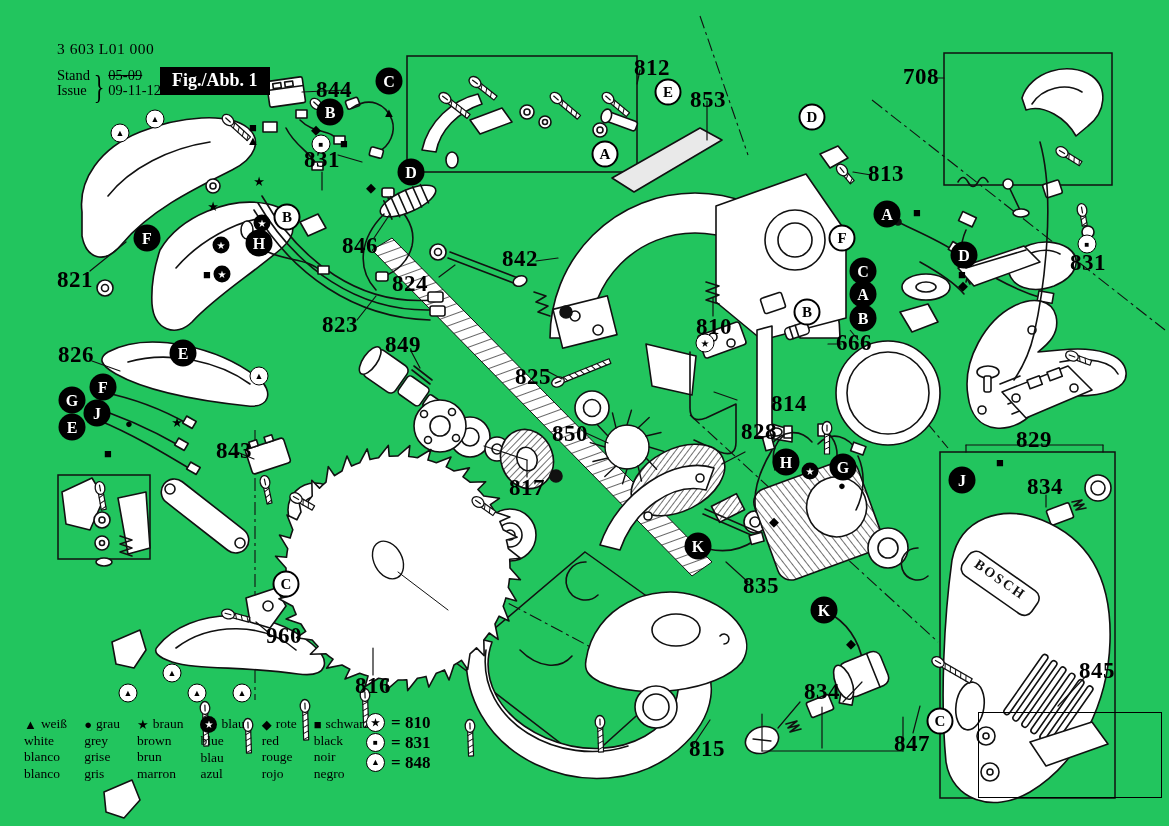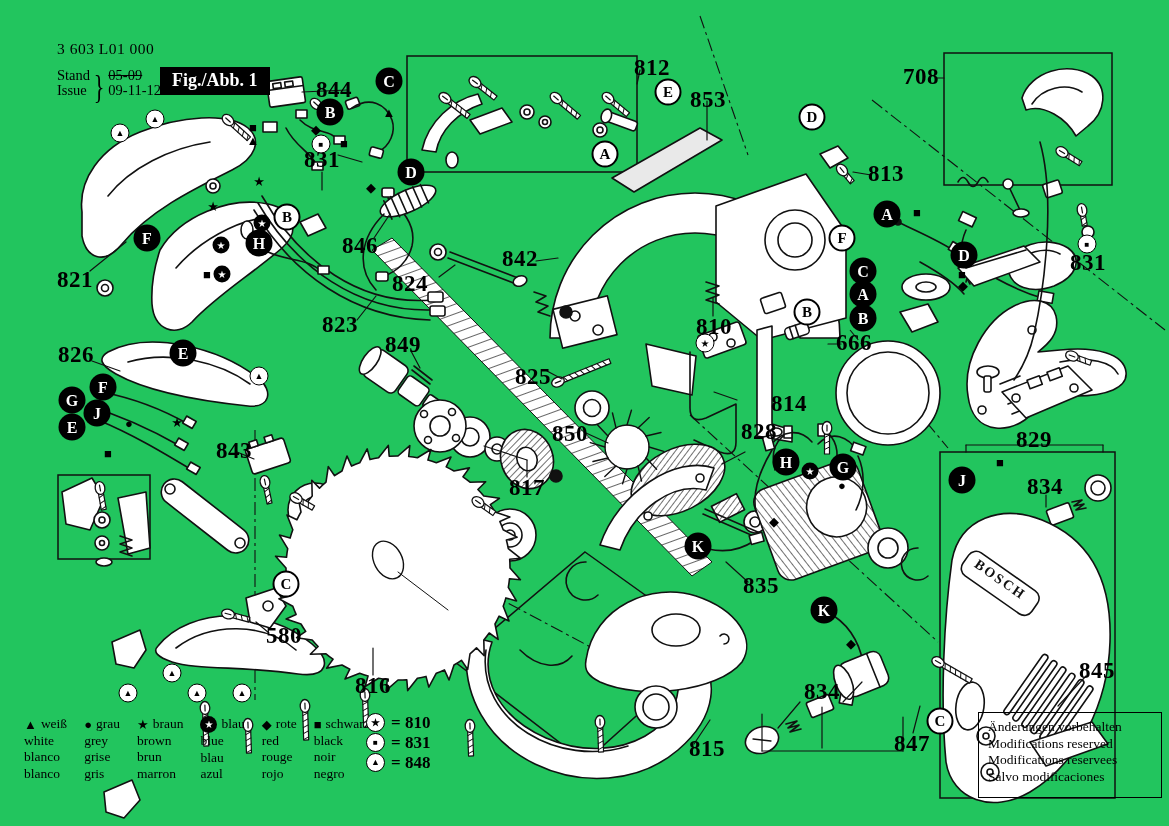--- a/index.html
+++ b/index.html
@@ -740,47 +740,41 @@
         </div>
         <div class="symleg-row">
           <span class="sym co" style="font-size: 8px;">■</span>
           <span>= 831</span>
         </div>
         <div class="symleg-row">
           <span class="sym co" style="font-size: 9px;">▲</span>
           <span>= 848</span>
         </div>
       </div>
-    <div id="notes">
-        <div>Änderungen vorbehalten</div>
-        <div>Modifications reserved</div>
-        <div>Modifications reservees</div>
-        <div>Salvo modificaciones</div>
-      </div>
   <div class="part-label" style="left: 334px; top: 90px;">844</div>
       <div class="part-label" style="left: 322px; top: 160px;">831</div>
       <div class="part-label" style="left: 360px; top: 246px;">846</div>
       <div class="part-label" style="left: 410px; top: 284px;">824</div>
       <div class="part-label" style="left: 520px; top: 259px;">842</div>
       <div class="part-label" style="left: 340px; top: 325px;">823</div>
       <div class="part-label" style="left: 403px; top: 345px;">849</div>
       <div class="part-label" style="left: 533px; top: 377px;">825</div>
       <div class="part-label" style="left: 652px; top: 68px;">812</div>
       <div class="part-label" style="left: 708px; top: 100px;">853</div>
       <div class="part-label" style="left: 886px; top: 174px;">813</div>
       <div class="part-label" style="left: 714px; top: 327px;">810</div>
       <div class="part-label" style="left: 749px; top: 404px; margin-left: 40px;">814</div>
       <div class="part-label" style="left: 854px; top: 343px;">666</div>
       <div class="part-label" style="left: 570px; top: 434px;">850</div>
       <div class="part-label" style="left: 759px; top: 432px;">828</div>
       <div class="part-label" style="left: 761px; top: 586px;">835</div>
       <div class="part-label" style="left: 527px; top: 488px;">817</div>
       <div class="part-label" style="left: 373px; top: 686px;">816</div>
       <div class="part-label" style="left: 707px; top: 749px;">815</div>
-      <div class="part-label" style="left: 284px; top: 636px;">580</div>
+      <div class="part-label" style="left: 284px; top: 636px;">960</div>
       <div class="part-label" style="left: 222px; top: 451px; margin-left: 12px;">843</div>
       <div class="part-label" style="left: 75px; top: 280px;">821</div>
       <div class="part-label" style="left: 76px; top: 355px;">826</div>
       <div class="part-label" style="left: 921px; top: 77px;">708</div>
       <div class="part-label" style="left: 1088px; top: 263px;">831</div>
       <div class="part-label" style="left: 1034px; top: 440px;">829</div>
       <div class="part-label" style="left: 1045px; top: 487px;">834</div>
       <div class="part-label" style="left: 1097px; top: 671px;">845</div>
       <div class="part-label" style="left: 822px; top: 692px;">834</div>
       <div class="part-label" style="left: 912px; top: 744px;">847</div>

